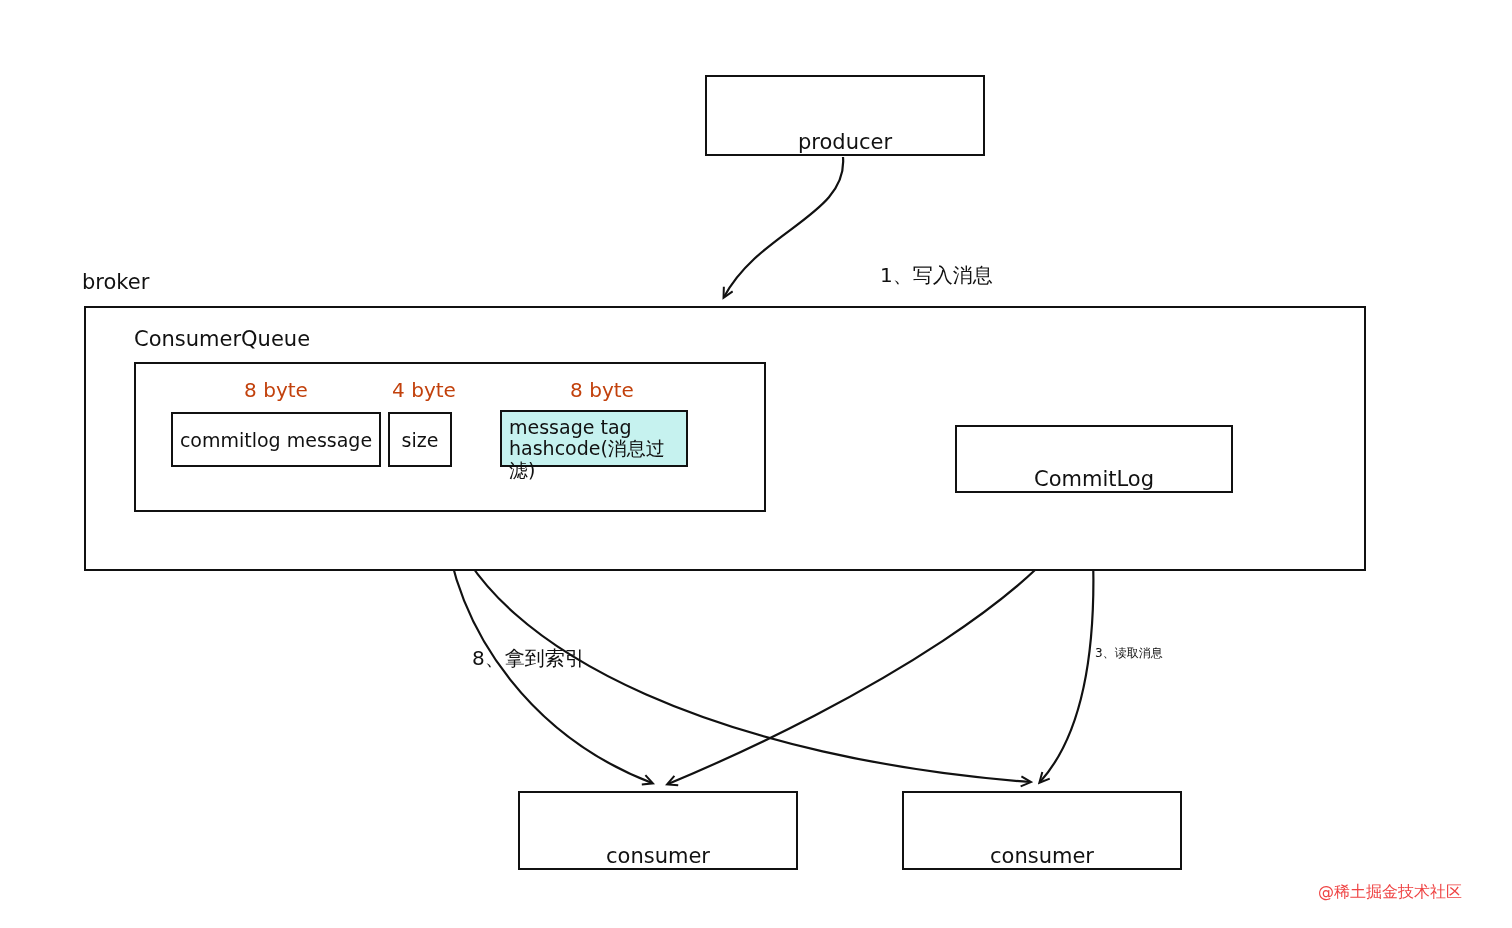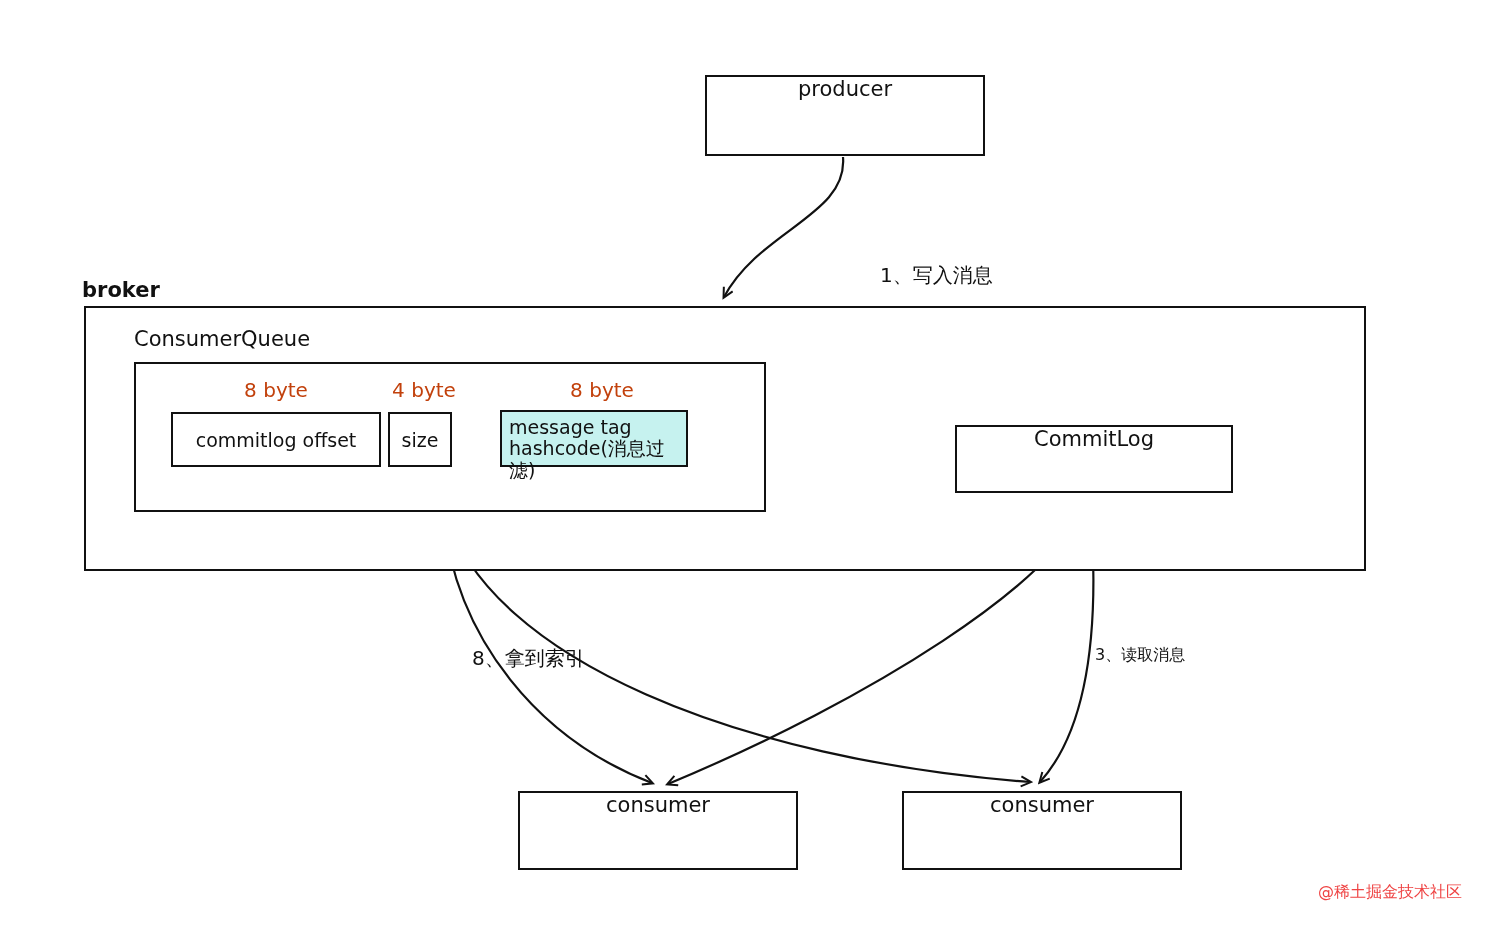--- a/index.html
+++ b/index.html
@@ -26,39 +26,38 @@
     width: 1512px;
     height: 928px;
     pointer-events: none;
   }
   .node {
     position: absolute;
     box-sizing: border-box;
     border: 2px solid #111111;
     background: #ffffff;
     display: flex;
-    align-items: flex-start;
+    align-items: flex-end;
     justify-content: center;
     color: #111111;
   }
   .plain-label {
     position: absolute;
     color: #111111;
     white-space: nowrap;
   }
 
   
   #producer-node {
     left: 705px; top: 75px; width: 280px; height: 81px;
     font-size: 21px;
   }
   #broker-label {
-    left: 82px; top: 278px;
-    font-size: 21px;
-    font-weight: bold;
+    left: 82px; top: 270px;
+    font-size: 21px;
   }
   #broker-node {
     left: 84px; top: 306px; width: 1282px; height: 265px;
     display: block;
     background: #ffffff;
   }
   #write-msg-label {
     left: 880px; top: 262px;
     font-size: 20px;
   }
@@ -115,21 +114,21 @@
   #consumer-node-1 {
     left: 902px; top: 791px; width: 280px; height: 79px;
     font-size: 21px;
   }
   #step2-label {
     left: 472px; top: 645px;
     font-size: 20px;
   }
   #step3-label {
     left: 1095px; top: 645px;
-    font-size: 16px;
+    font-size: 12px;
   }
   #watermark {
     left: 1318px; top: 882px;
     font-size: 16px;
     color: #ef4444;
   }
 </style>
 </head>
 <body>
 
@@ -165,21 +164,21 @@
 
   <div class="plain-label" id="cq-title">ConsumerQueue</div>
 
   <div class="node" id="consumerqueue-node"></div>
 
   <div class="byte-label" id="byte-label-0">8 byte</div>
   <div class="byte-label" id="byte-label-1">4 byte</div>
   <div class="byte-label" id="byte-label-2">8 byte</div>
 
   <div class="field-box" id="field-box-0">
-    <span>commitlog offset</span>
+    <span>commitlog message</span>
   </div>
 
   <div class="field-box" id="field-box-1">
     <span>size</span>
   </div>
 
   <div class="field-box" id="field-box-2">
     <span class="l1">message tag</span>
     <span class="l2">hashcode(消息过滤)</span>
   </div>

